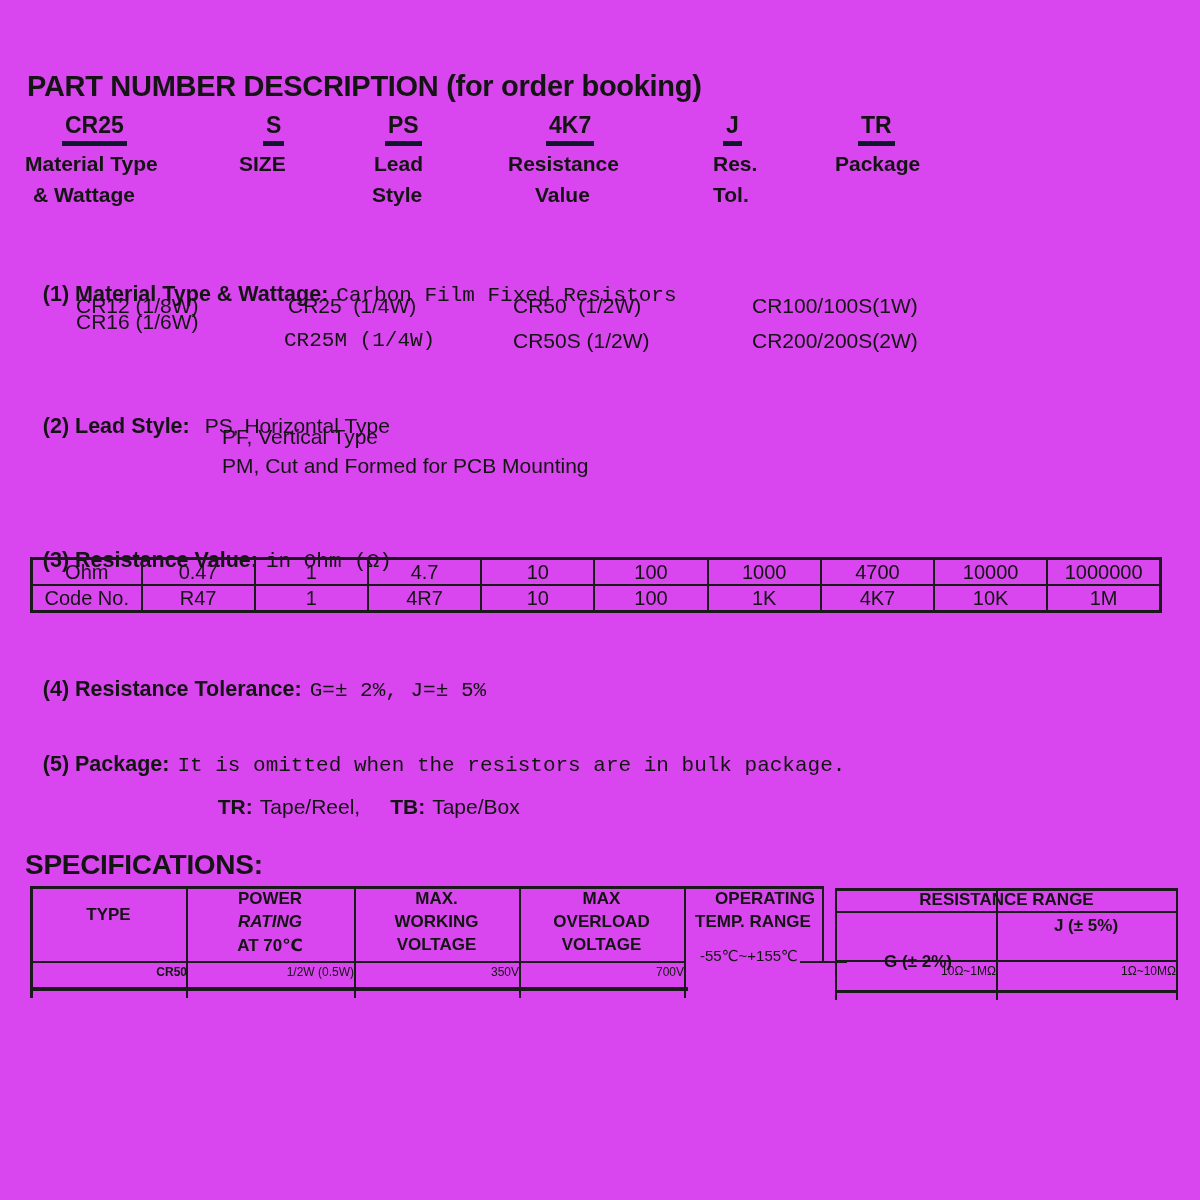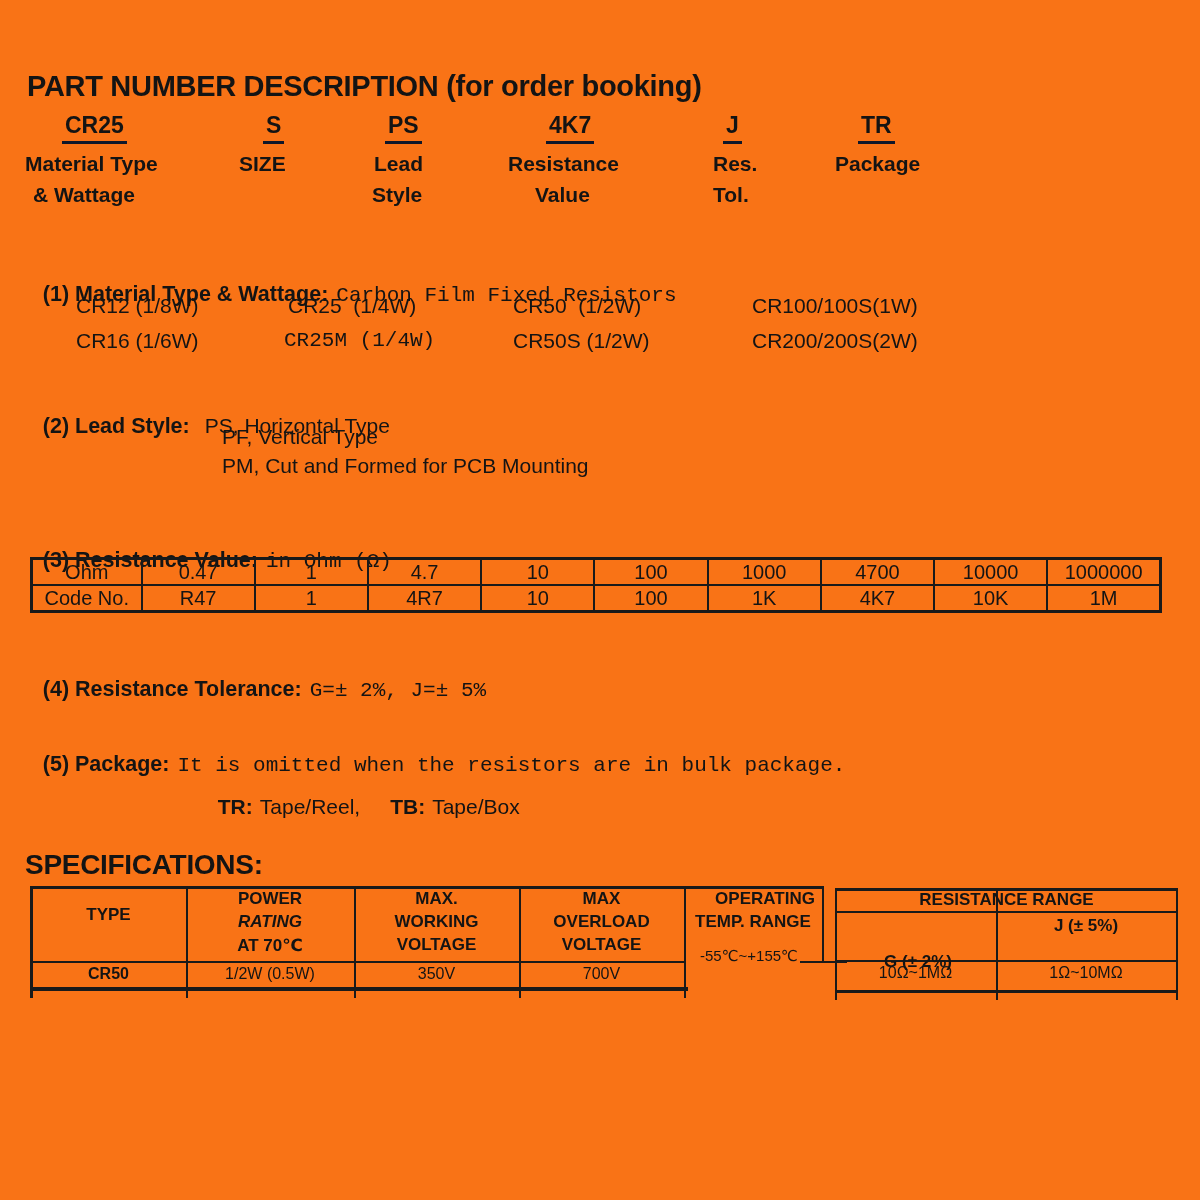--- a/index.html
+++ b/index.html
@@ -2,45 +2,45 @@
 <html><head>
 <meta charset="utf-8">
 <style>
   * { margin:0; padding:0; box-sizing:border-box; }
   html,body { background:#ffffff; }
   body {
     width:1200px; height:1200px;
     font-family:"Liberation Sans","DejaVu Sans",sans-serif;
     color:#141414;
   }
-  .page { position:relative; width:1200px; height:1200px; background:#f97316; overflow:hidden; }
+  .page { position:relative; width:1200px; height:1200px; background:#d946ef; overflow:hidden; }
   .abs { position:absolute; white-space:pre; }
   .b { font-weight:bold; }
   .gap { margin-left:8px;font-family:Liberation Mono, monospace; }
   .gap2 { margin-left:15px; }
 
   .title { font-size:29px; font-weight:bold; letter-spacing:-0.3px; }
   .big-h { font-size:28px; font-weight:bold; letter-spacing:-0.3px; }
 
-  .code { font-size:23px; font-weight:bold; border-bottom:3px solid #0f172a; padding:0 3px 2px 3px; }
+  .code { font-size:23px; font-weight:bold; border-bottom:5px solid #0f172a; padding:0 3px 2px 3px; }
   .lbl  { font-size:21px; font-weight:bold; }
 
   .t21 { font-size:21px; }
   .h21 { font-size:21.5px; font-weight:bold; }
 
   .rtable { position:absolute; left:30px; top:557px; width:1132px;
             border-collapse:collapse; table-layout:fixed;
             border:3px solid #1a1a1a; }
   .rtable td { border:2px solid #1a1a1a; text-align:center; font-size:20px;
                height:24px; line-height:24px; padding:0; white-space:pre; }
 
   .vl,.hl { position:absolute; background:#1a1a1a; }
 
   .sh  { position:absolute; font-size:17px; font-weight:bold; text-align:center; white-space:pre; }
-  .sd  { position:absolute; font-size:16px; text-align:center; white-space:pre; }
+  .sd  { position:absolute; font-size:12px; text-align:right; white-space:pre; }
   .sds { position:absolute; font-size:15px; text-align:center; white-space:pre; }
 </style>
 </head>
 <body>
 
 <div class="page">
 
   <div class="abs title" style="left:27px; top:70px;">PART NUMBER DESCRIPTION (for order booking)</div>
 
   <span class="abs code" style="left:62px;  top:112px;">CR25</span>
@@ -61,21 +61,21 @@
   <span class="abs lbl" style="left:713px; top:183px;">Tol.</span>
   <span class="abs lbl" style="left:835px; top:152px;">Package</span>
 
   <div class="abs" style="left:25px; top:264px;">
     <span class="h21">(1) Material Type &amp; Wattage:</span><span class="t21 gap">Carbon Film Fixed Resistors</span>
   </div>
   <span class="abs t21" style="left:76px;  top:294px;">CR12 (1/8W)</span>
   <span class="abs t21" style="left:288px; top:294px;">CR25  (1/4W)</span>
   <span class="abs t21" style="left:513px; top:294px;">CR50  (1/2W)</span>
   <span class="abs t21" style="left:752px; top:294px;">CR100/100S(1W)</span>
-  <span class="abs t21" style="left:76px;  top:329px;">CR16 (1/6W)</span>
+  <span class="abs t21" style="left:76px;  top:310px;">CR16 (1/6W)</span>
   <span class="abs t21" style="left:284px; top:329px;font-family:Liberation Mono, monospace;">CR25M (1/4W)</span>
   <span class="abs t21" style="left:513px; top:329px;">CR50S (1/2W)</span>
   <span class="abs t21" style="left:752px; top:329px;">CR200/200S(2W)</span>
 
   <div class="abs" style="left:25px; top:396px;">
     <span class="h21">(2) Lead Style:</span><span class="t21 gap2">PS, Horizontal Type</span>
   </div>
   <span class="abs t21" style="left:222px; top:425px;">PF, Vertical Type</span>
   <span class="abs t21" style="left:222px; top:454px;">PM, Cut and Formed for PCB Mounting</span>
 

